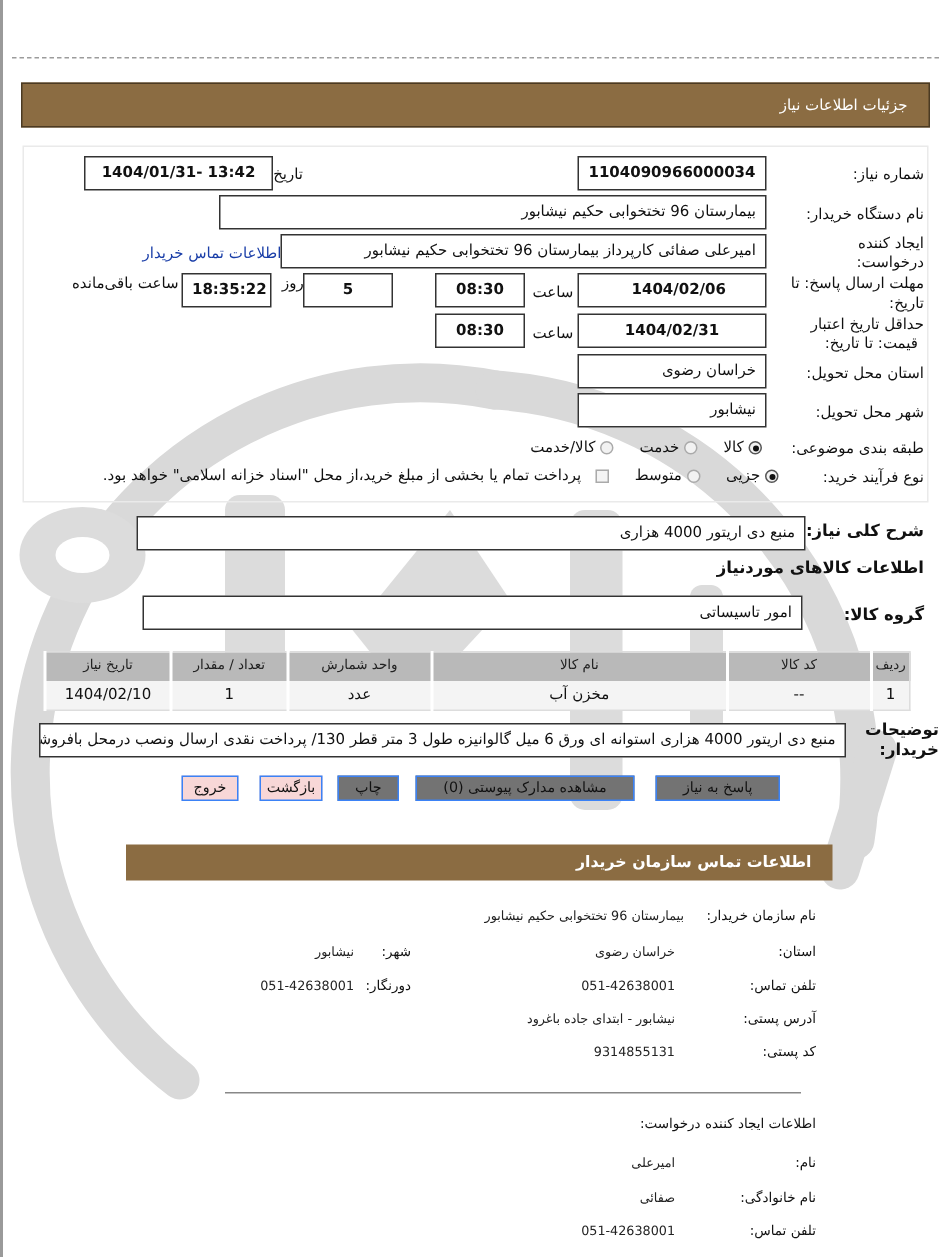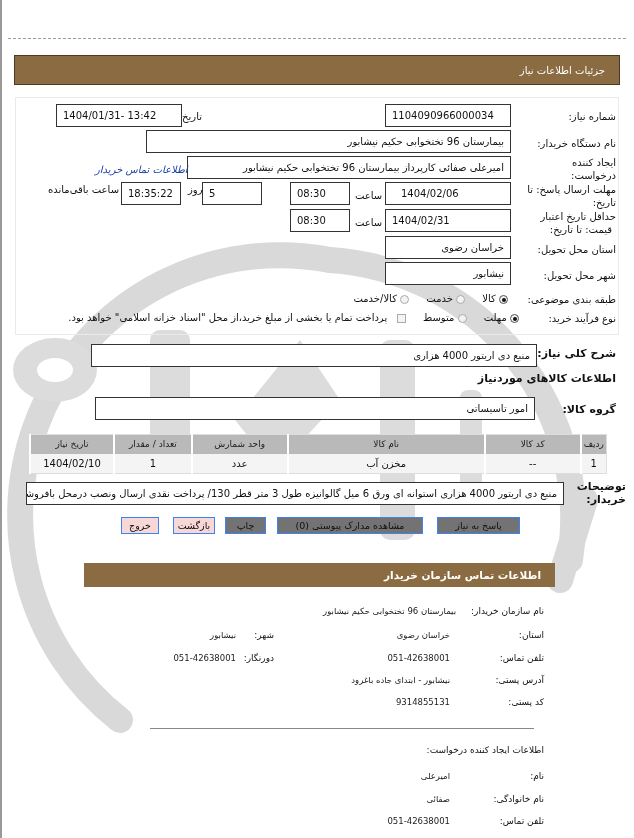--- a/index.html
+++ b/index.html
@@ -4,21 +4,21 @@
 <style>
   * { box-sizing: border-box; margin: 0; padding: 0; }
   html, body { width: 634px; height: 838px; overflow: hidden; background: #ffffff; }
   body { font-family: "DejaVu Sans", sans-serif; font-size: 10px; color: #111; position: relative; }
   .left-border { position: absolute; left: 0; top: 0; width: 2px; height: 838px; background: #9a9a9a; }
   .watermark { position: absolute; left: 0; top: 200px; width: 634px; height: 560px; pointer-events: none; z-index: 0; }
   .dotted-sep { position: absolute; left: 8px; right: 8px; top: 38px; border-top: 1px dashed #9c9c9c; }
   .page-header { position: absolute; left: 14px; top: 55px; width: 606px; height: 30px; background: #8b6c42; border: 1px solid #4b3a22; color: #fff; direction: rtl; padding: 9px 14px 0 0; font-size: 10px; }
   .panel { position: absolute; left: 15px; top: 97px; width: 604px; height: 238px; border: 1px solid #eaeaea; z-index: 1; }
   .box { position: absolute; background: #fff; border: 1px solid #333; height: 23px; direction: rtl; padding: 5px 6px 0 6px; font-size: 10px; white-space: nowrap; overflow: hidden; }
-  .box.ltr-num { direction: ltr; text-align: left; }
+  .box.ltr-num { direction: ltr; text-align: center; font-weight: bold; }
   .lbl { position: absolute; direction: rtl; text-align: right; font-size: 10px; line-height: 13px; white-space: nowrap; }
   .link { color: #1a3ea8; }
   .radio { display: inline-block; width: 9px; height: 9px; border-radius: 50%; border: 1px solid #aaa; background: #f2f2f2; vertical-align: middle; position: relative; }
   .radio.on { border-color: #555; }
   .radio.on::after { content: ""; position: absolute; left: 2px; top: 2px; width: 4px; height: 4px; border-radius: 50%; background: #111; }
   .chk { display: inline-block; width: 9px; height: 9px; border: 1px solid #aaa; background: #f4f4f4; vertical-align: middle; }
   .row-inline { position: absolute; direction: rtl; font-size: 10px; white-space: nowrap; }
   .row-inline span.opt { margin-left: 14px; }
   .bold-lbl { position: absolute; direction: rtl; font-weight: bold; font-size: 11px; white-space: nowrap; }
   .items-table { position: absolute; left: 29px; top: 434px; width: 578px; border-collapse: collapse; direction: rtl; z-index: 1; border: 1px solid #ddd; }
@@ -66,21 +66,21 @@
 <div class="box ltr-num z1" style="left:385px; top:104px; width:126px;">1104090966000034</div>
 <div class="lbl z1" style="right:432px; top:110px;">تاریخ و ساعت اعلان عمومی:</div>
 <div class="box ltr-num z1" style="left:56px; top:104px; width:126px;">1404/01/31- 13:42</div>
 
 <div class="lbl z1" style="right:18px; top:137px;">نام دستگاه خریدار:</div>
 <div class="box z1" style="left:146px; top:130px; width:365px;">بیمارستان 96 تختخوابی حکیم نیشابور</div>
 
 <div class="lbl z1" style="right:18px; top:156px;">ایجاد کننده</div>
 <div class="lbl z1" style="right:18px; top:169px;">درخواست:</div>
 <div class="box z1" style="left:187px; top:156px; width:324px;">امیرعلی صفائی کارپرداز بیمارستان 96 تختخوابی حکیم نیشابور</div>
-<div class="lbl link z1" style="left:95px; top:163px;font-style:italic;">اطلاعات تماس خریدار</div>
+<div class="lbl link z1" style="left:95px; top:163px;">اطلاعات تماس خریدار</div>
 
 <div class="lbl z1" style="right:18px; top:183px;">مهلت ارسال پاسخ: تا</div>
 <div class="lbl z1" style="right:18px; top:196px;">تاریخ:</div>
 <div class="box ltr-num z1" style="left:385px; top:182px; width:126px;padding-left:15px;">1404/02/06</div>
 <div class="lbl z1" style="left:355px; top:189px;">ساعت</div>
 <div class="box ltr-num z1" style="left:290px; top:182px; width:60px;">08:30</div>
 <div class="box ltr-num z1" style="left:202px; top:182px; width:60px;">5</div>
 <div class="lbl z1" style="left:188px; top:183px;">روز</div>
 <div class="box ltr-num z1" style="left:121px; top:182px; width:60px;">18:35:22</div>
 <div class="lbl z1" style="left:48px; top:183px;">ساعت باقی‌مانده</div>
@@ -99,21 +99,21 @@
 
 <div class="lbl z1" style="right:18px; top:293px;">طبقه بندی موضوعی:</div>
 <div class="row-inline z1" style="right:126px; top:293px;">
   <span class="opt"><span class="radio on"></span> <span>کالا</span></span>
   <span class="opt"><span class="radio"></span> <span>خدمت</span></span>
   <span class="opt"><span class="radio"></span> <span>کالا/خدمت</span></span>
 </div>
 
 <div class="lbl z1" style="right:18px; top:312px;">نوع فرآیند خرید:</div>
 <div class="row-inline z1" style="right:115px; top:312px;">
-  <span class="opt"><span class="radio on"></span> <span>مهلت</span></span>
+  <span class="opt"><span class="radio on"></span> <span>جزیی</span></span>
   <span class="opt"><span class="radio"></span> <span>متوسط</span></span>
   <span class="opt" style="margin-left:12px;"><span class="chk"></span>&nbsp;&nbsp;&nbsp;<span>پرداخت تمام یا بخشی از مبلغ خرید،از محل "اسناد خزانه اسلامی" خواهد بود.</span></span>
 </div>
 
 <div class="bold-lbl z1" style="right:18px; top:347px;">شرح کلی نیاز:</div>
 <div class="box z1" style="left:91px; top:344px; width:446px;">منبع دی اریتور 4000 هزاری</div>
 <div class="bold-lbl z1" style="right:18px; top:372px;">اطلاعات کالاهای موردنیاز</div>
 <div class="bold-lbl z1" style="right:18px; top:403px;">گروه کالا:</div>
 <div class="box z1" style="left:95px; top:397px; width:440px;">امور تاسیساتی</div>
 

